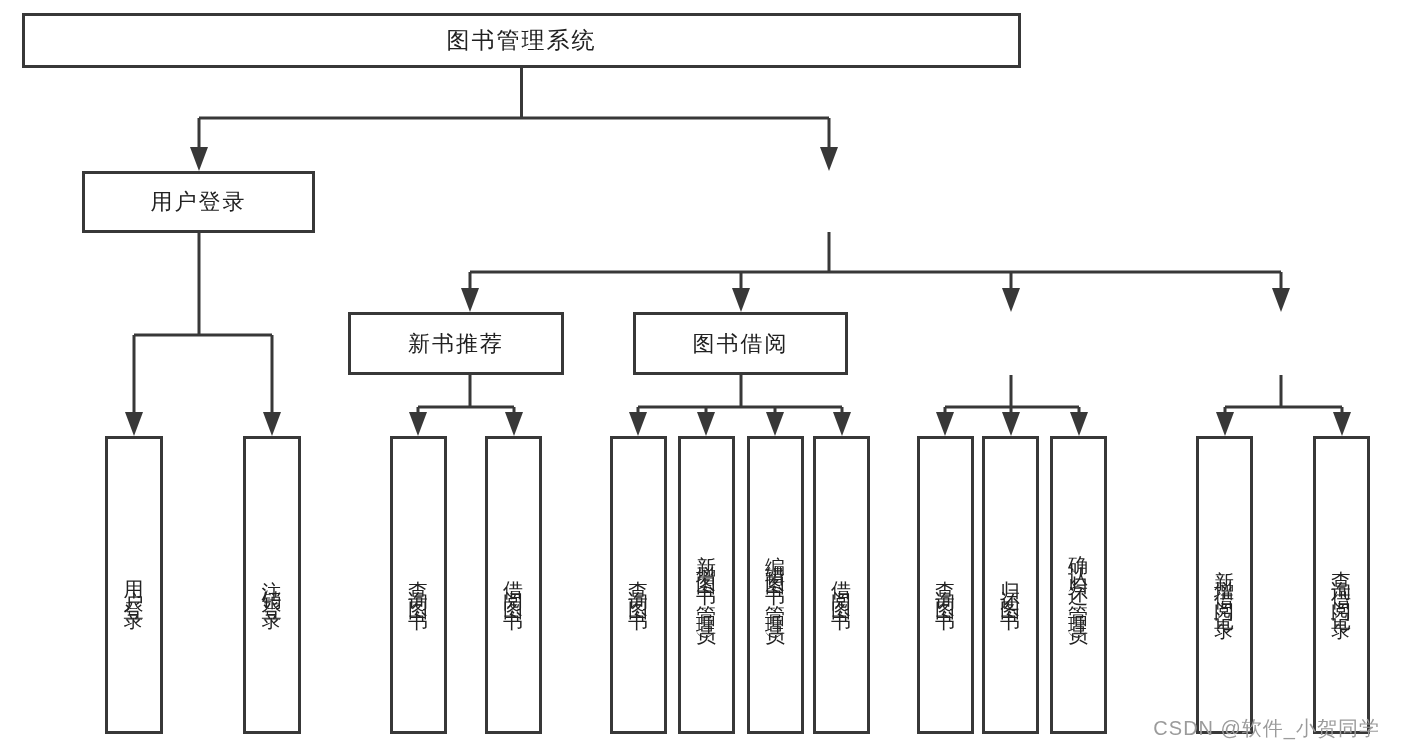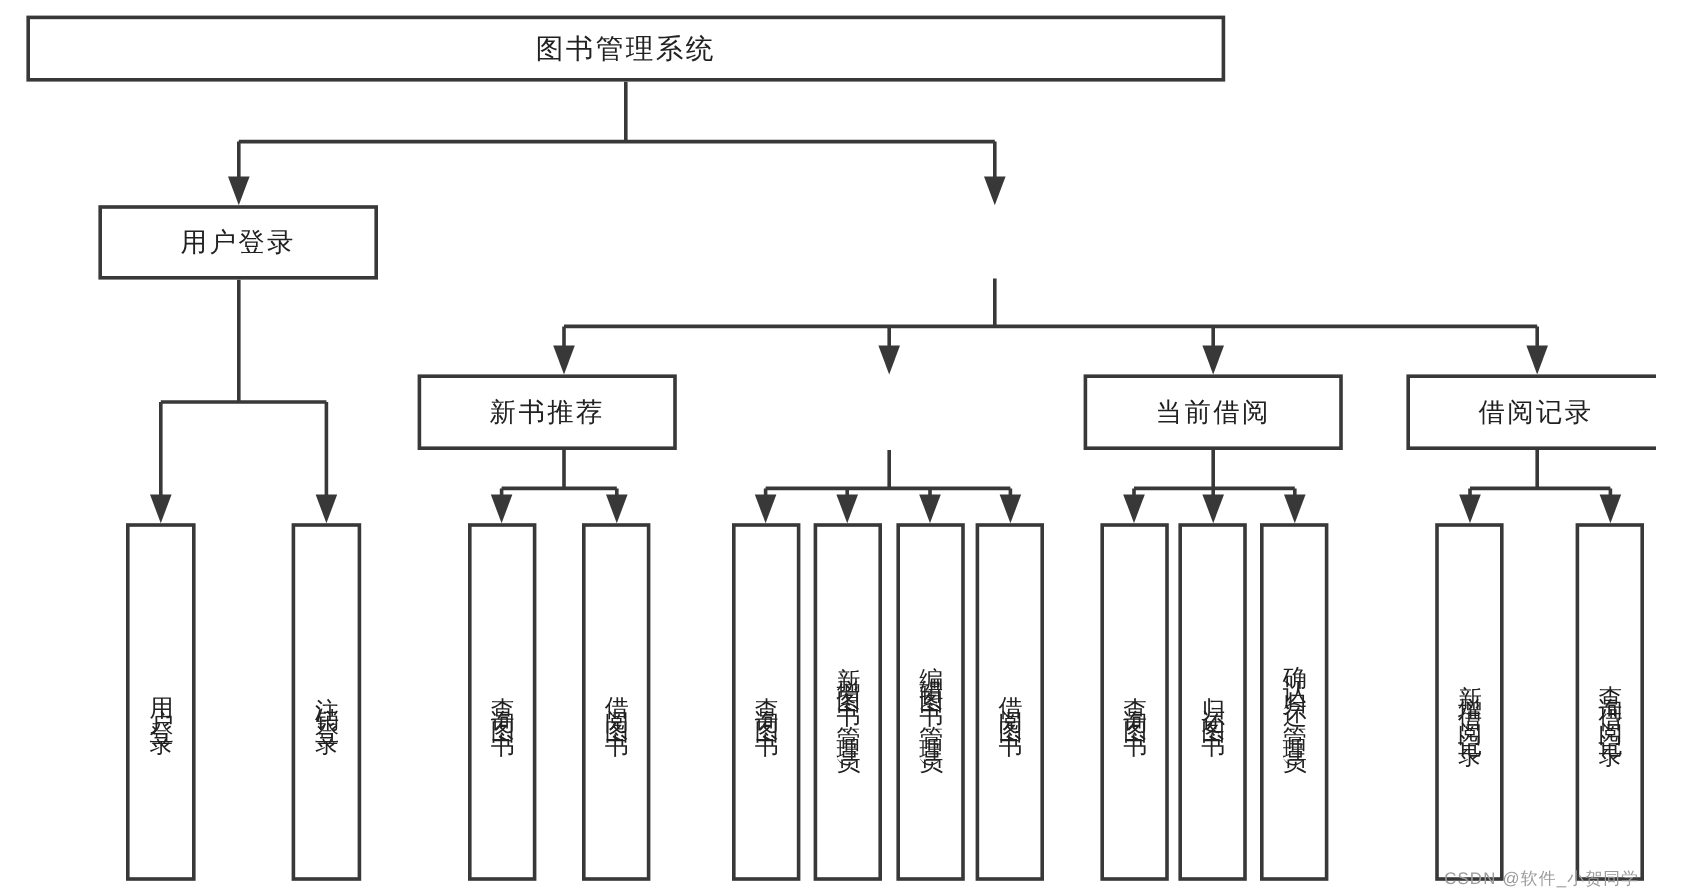--- a/index.html
+++ b/index.html
@@ -25,22 +25,22 @@
   .node.root{font-size:23px;letter-spacing:2px;}
   .node.lvl{font-size:22px;letter-spacing:2px;}
   .node.leaf{
     font-size:20px;
     writing-mode:vertical-rl;
     text-orientation:mixed;
     letter-spacing:10px;
     line-height:1;
   }
   #watermark{
-    position:absolute;z-index:2;right:14px;bottom:5px;
-    font-size:14px;letter-spacing:1px;color:var(--watermark);
+    position:absolute;z-index:2;right:0;bottom:5px;
+    font-size:20px;letter-spacing:1px;color:var(--watermark);
   }
 </style>
 </head>
 <body>
 
 <div id="canvas">
 
   <svg id="connector-layer" width="1405" height="747" viewBox="0 0 1405 747">
 
     <g>
@@ -89,22 +89,21 @@
       <polygon points="1216,412 1234,412 1225,436"></polygon>
       <polygon points="1333,412 1351,412 1342,436"></polygon>
     </g>
   </svg>
 
   <div class="node root" style="left:22px;top:13px;width:999px;height:55px">图书管理系统</div>
 
   <div class="node lvl" style="left:82px;top:171px;width:233px;height:62px">用户登录</div>
 
   <div class="node lvl" style="left:348px;top:312px;width:216px;height:63px">新书推荐</div>
-  <div class="node lvl" style="left:903px;top:312px;width:216px;height:63px">当前借阅</div>
-  <div class="node lvl" style="left:1172px;top:312px;width:216px;height:63px">借阅记录</div>
+  <div class="node lvl" style="left:633px;top:312px;width:215px;height:63px">图书借阅</div>
 
   <div class="node leaf" style="left:105px;top:436px;width:58px;height:298px">用户登录</div>
   <div class="node leaf" style="left:243px;top:436px;width:58px;height:298px">注销登录</div>
 
   <div class="node leaf" style="left:390px;top:436px;width:57px;height:298px">查询图书</div>
   <div class="node leaf" style="left:485px;top:436px;width:57px;height:298px">借阅图书</div>
 
   <div class="node leaf" style="left:610px;top:436px;width:57px;height:298px">查询图书</div>
   <div class="node leaf" style="left:678px;top:436px;width:57px;height:298px">新增图书（管理员）</div>
   <div class="node leaf" style="left:747px;top:436px;width:57px;height:298px">编辑图书（管理员）</div>

